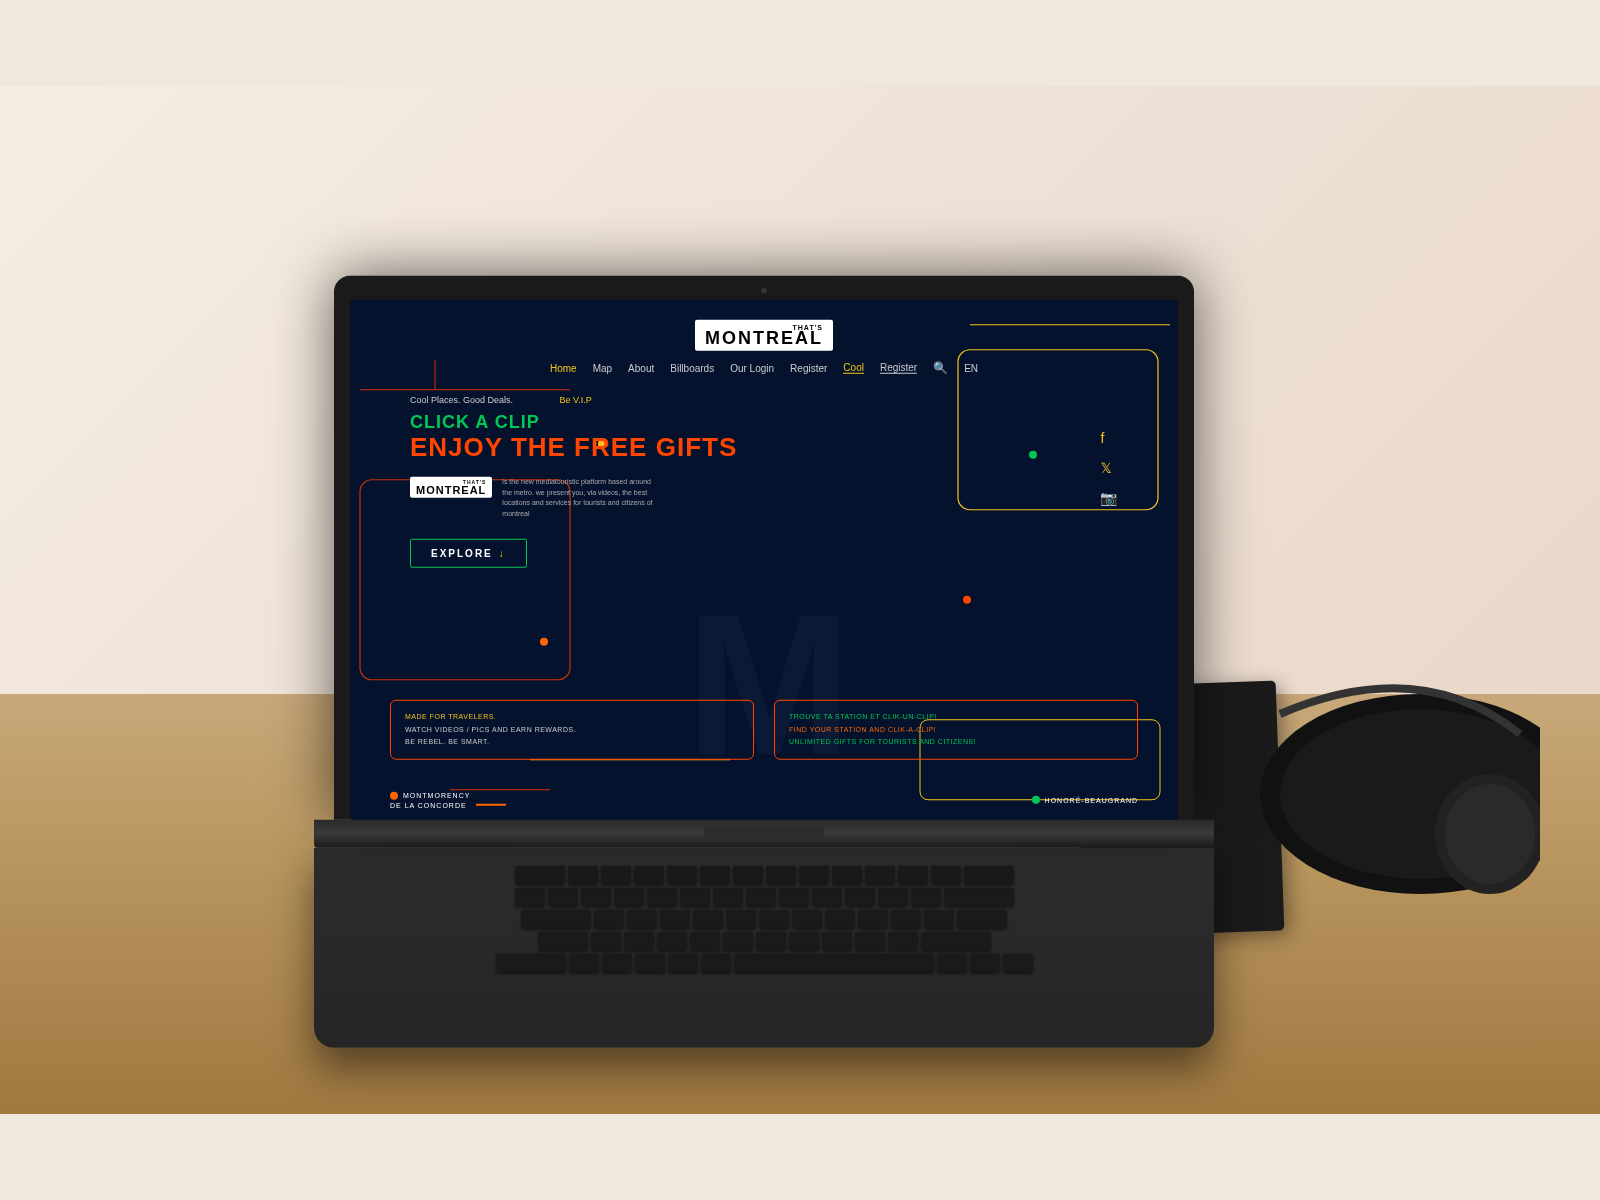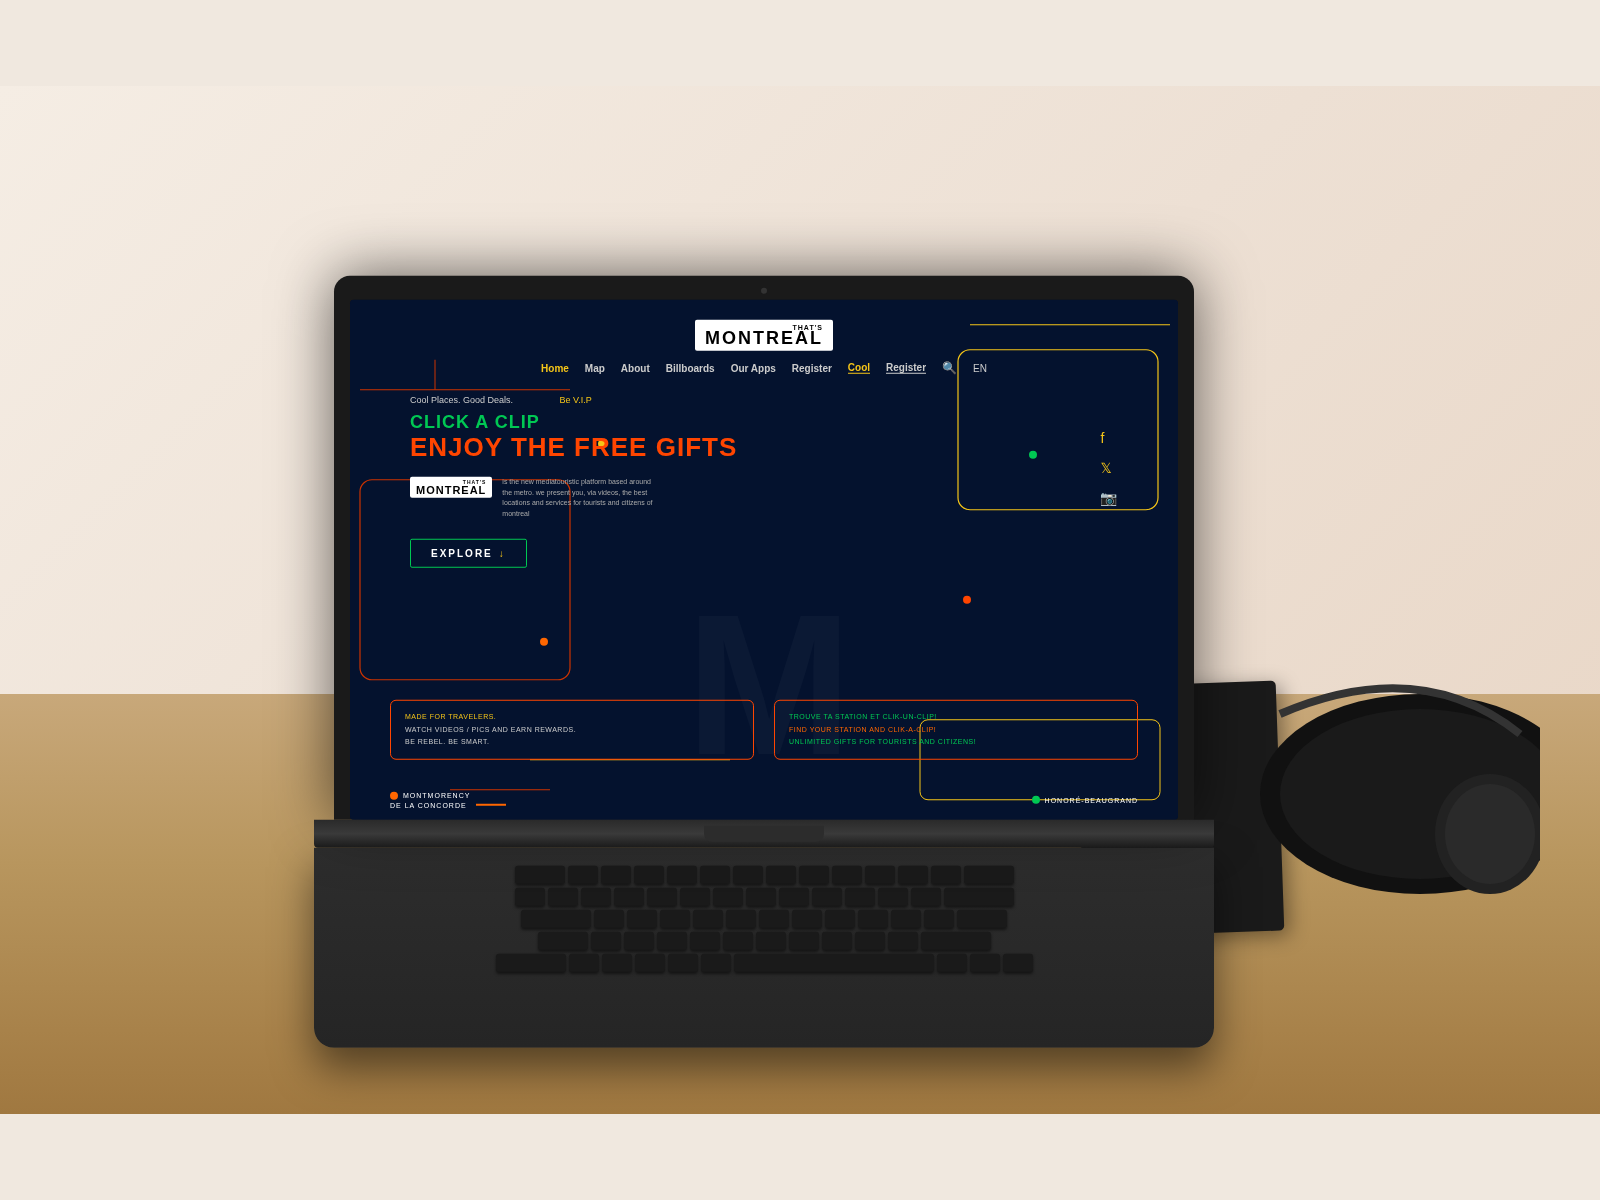--- a/index.html
+++ b/index.html
@@ -193,21 +193,20 @@
       display: flex;
       align-items: center;
       gap: 16px;
       font-size: 10px;
     }
 
     .nav-link {
       color: #ccc;
       text-decoration: none;
       cursor: pointer;
-      font-weight: bold;
     }
     .nav-link.active {
       color: #f5c518;
     }
     .nav-link.login {
       color: #f5c518;
       border-bottom: 1px solid #f5c518;
     }
     .nav-link.register {
       color: #ccc;
@@ -485,21 +484,21 @@
               <div class="logo-box">
                 <span class="logo-thats">THAT'S</span>
                 <span class="logo-montreal">MONTREAL</span>
               </div>
             </div>
             <div class="nav-links">
               <a class="nav-link active">Home</a>
               <a class="nav-link">Map</a>
               <a class="nav-link">About</a>
               <a class="nav-link">Billboards</a>
-              <a class="nav-link">Our Apps</a>
+              <a class="nav-link">Our Login</a>
               <a class="nav-link">Register</a>
               <a class="nav-link login">Cool</a>
               <a class="nav-link register">Register</a>
               <span class="nav-search">🔍</span>
               <span class="nav-lang">EN</span>
             </div>
           </div>
 
           <div class="main-content">
             <div class="left-content">

